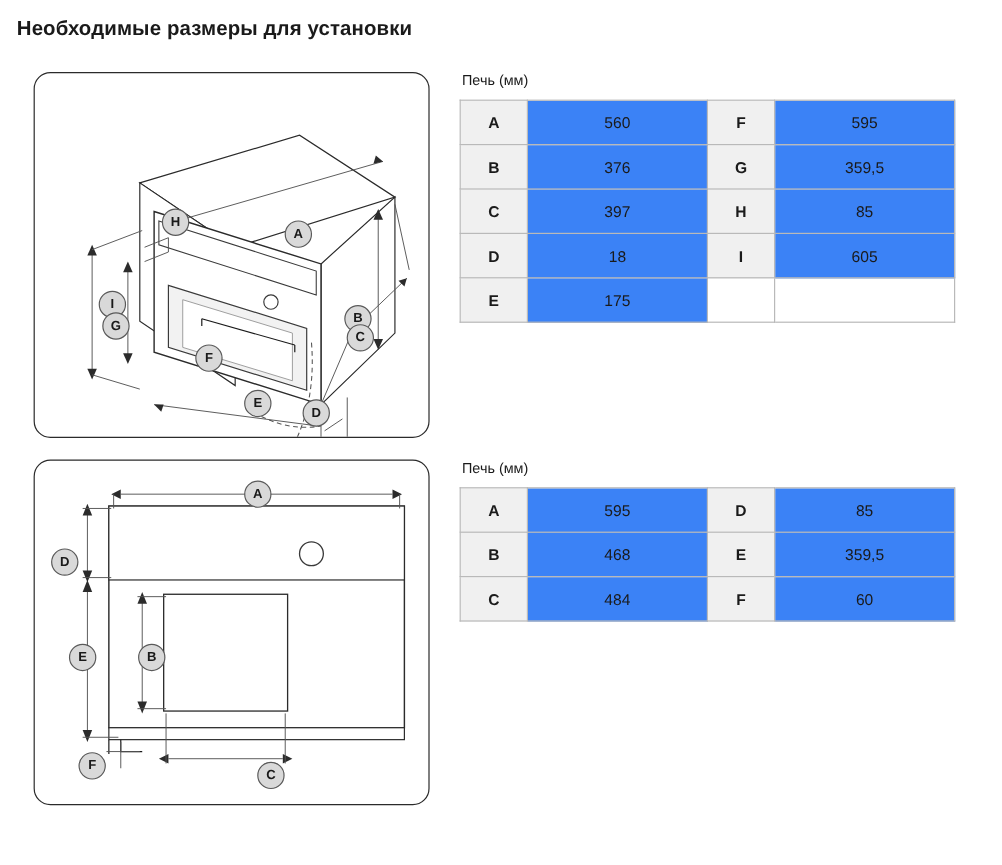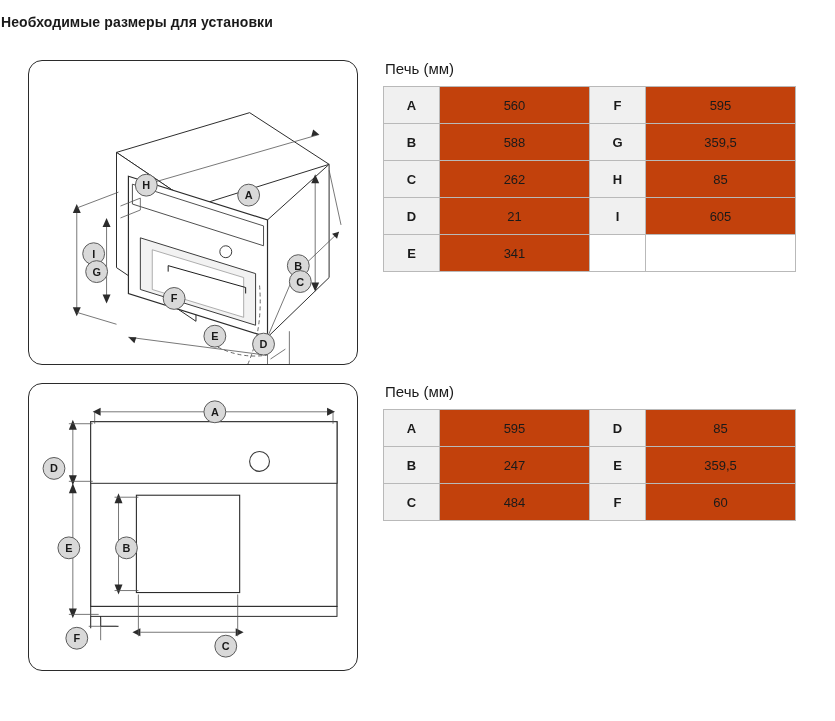--- a/index.html
+++ b/index.html
@@ -10,23 +10,23 @@
   body {
     width: 835px;
     height: 721px;
     font-family: "Liberation Sans", sans-serif;
     color: #1a1a1a;
     position: relative;
     overflow: hidden;
   }
   .page-title {
     position: absolute;
-    left: 1px;
+    left: 14px;
     top: 14px;
-    font-size: 14px;
+    font-size: 17px;
     font-weight: bold;
     letter-spacing: 0.1px;
   }
 
   
   .panel {
     position: absolute;
     border: 1px solid #2b2b2b;
     border-radius: 14px;
     background: #ffffff;
@@ -55,42 +55,42 @@
   .ln-dash { stroke: #555; stroke-width: 0.9; fill: none; stroke-dasharray: 4 3; }
   .fill-dark { fill: #2b2b2b; }
   .fill-white { fill: #ffffff; }
 
   
   .table-block { position: absolute; }
   #table-block-1 { left: 383px; top: 60px; }
   #table-block-2 { left: 383px; top: 383px; }
 
   .table-caption {
-    font-size: 15px;
+    font-size: 12px;
     margin: 0 0 9px 2px;
     color: #1a1a1a;
   }
   table.dim {
     border-collapse: collapse;
     table-layout: fixed;
     font-size: 13px;
   }
   table.dim td {
     border: 1px solid #b9b9b9;
     height: 36px;
     text-align: center;
     vertical-align: middle;
     padding: 0;
   }
   td.key {
     background: #f0f0f0;
     font-weight: bold;
     width: 55px;
   }
-  td.val { width: 149px; background: #c2410c; }
+  td.val { width: 149px; background: #3b82f6; }
   td.blank { border: none; background: transparent; }
 </style>
 </head>
 <body>
 
 <div class="page-title">Необходимые размеры для установки</div>
 
 <div class="panel" id="panel-top">
   <svg viewBox="0 0 330 305" xmlns="http://www.w3.org/2000/svg">
 
@@ -270,59 +270,59 @@
   <table class="dim">
     <tbody>
       <tr>
         <td class="key">A</td>
         <td class="val">560</td>
         <td class="key">F</td>
         <td class="val">595</td>
       </tr>
       <tr>
         <td class="key">B</td>
-        <td class="val">588</td>
+        <td class="val">376</td>
         <td class="key">G</td>
         <td class="val">359,5</td>
       </tr>
       <tr>
         <td class="key">C</td>
-        <td class="val">262</td>
+        <td class="val">397</td>
         <td class="key">H</td>
         <td class="val">85</td>
       </tr>
       <tr>
         <td class="key">D</td>
-        <td class="val">21</td>
+        <td class="val">18</td>
         <td class="key">I</td>
         <td class="val">605</td>
       </tr>
       <tr>
         <td class="key">E</td>
-        <td class="val">341</td>
+        <td class="val">175</td>
         <td class="blank"></td>
         <td class="blank"></td>
       </tr>
     </tbody>
   </table>
 </div>
 
 <div class="table-block" id="table-block-2">
   <div class="table-caption">Печь (мм)</div>
   <table class="dim">
     <tbody>
       <tr>
         <td class="key">A</td>
         <td class="val">595</td>
         <td class="key">D</td>
         <td class="val">85</td>
       </tr>
       <tr>
         <td class="key">B</td>
-        <td class="val">247</td>
+        <td class="val">468</td>
         <td class="key">E</td>
         <td class="val">359,5</td>
       </tr>
       <tr>
         <td class="key">C</td>
         <td class="val">484</td>
         <td class="key">F</td>
         <td class="val">60</td>
       </tr>
     </tbody>

